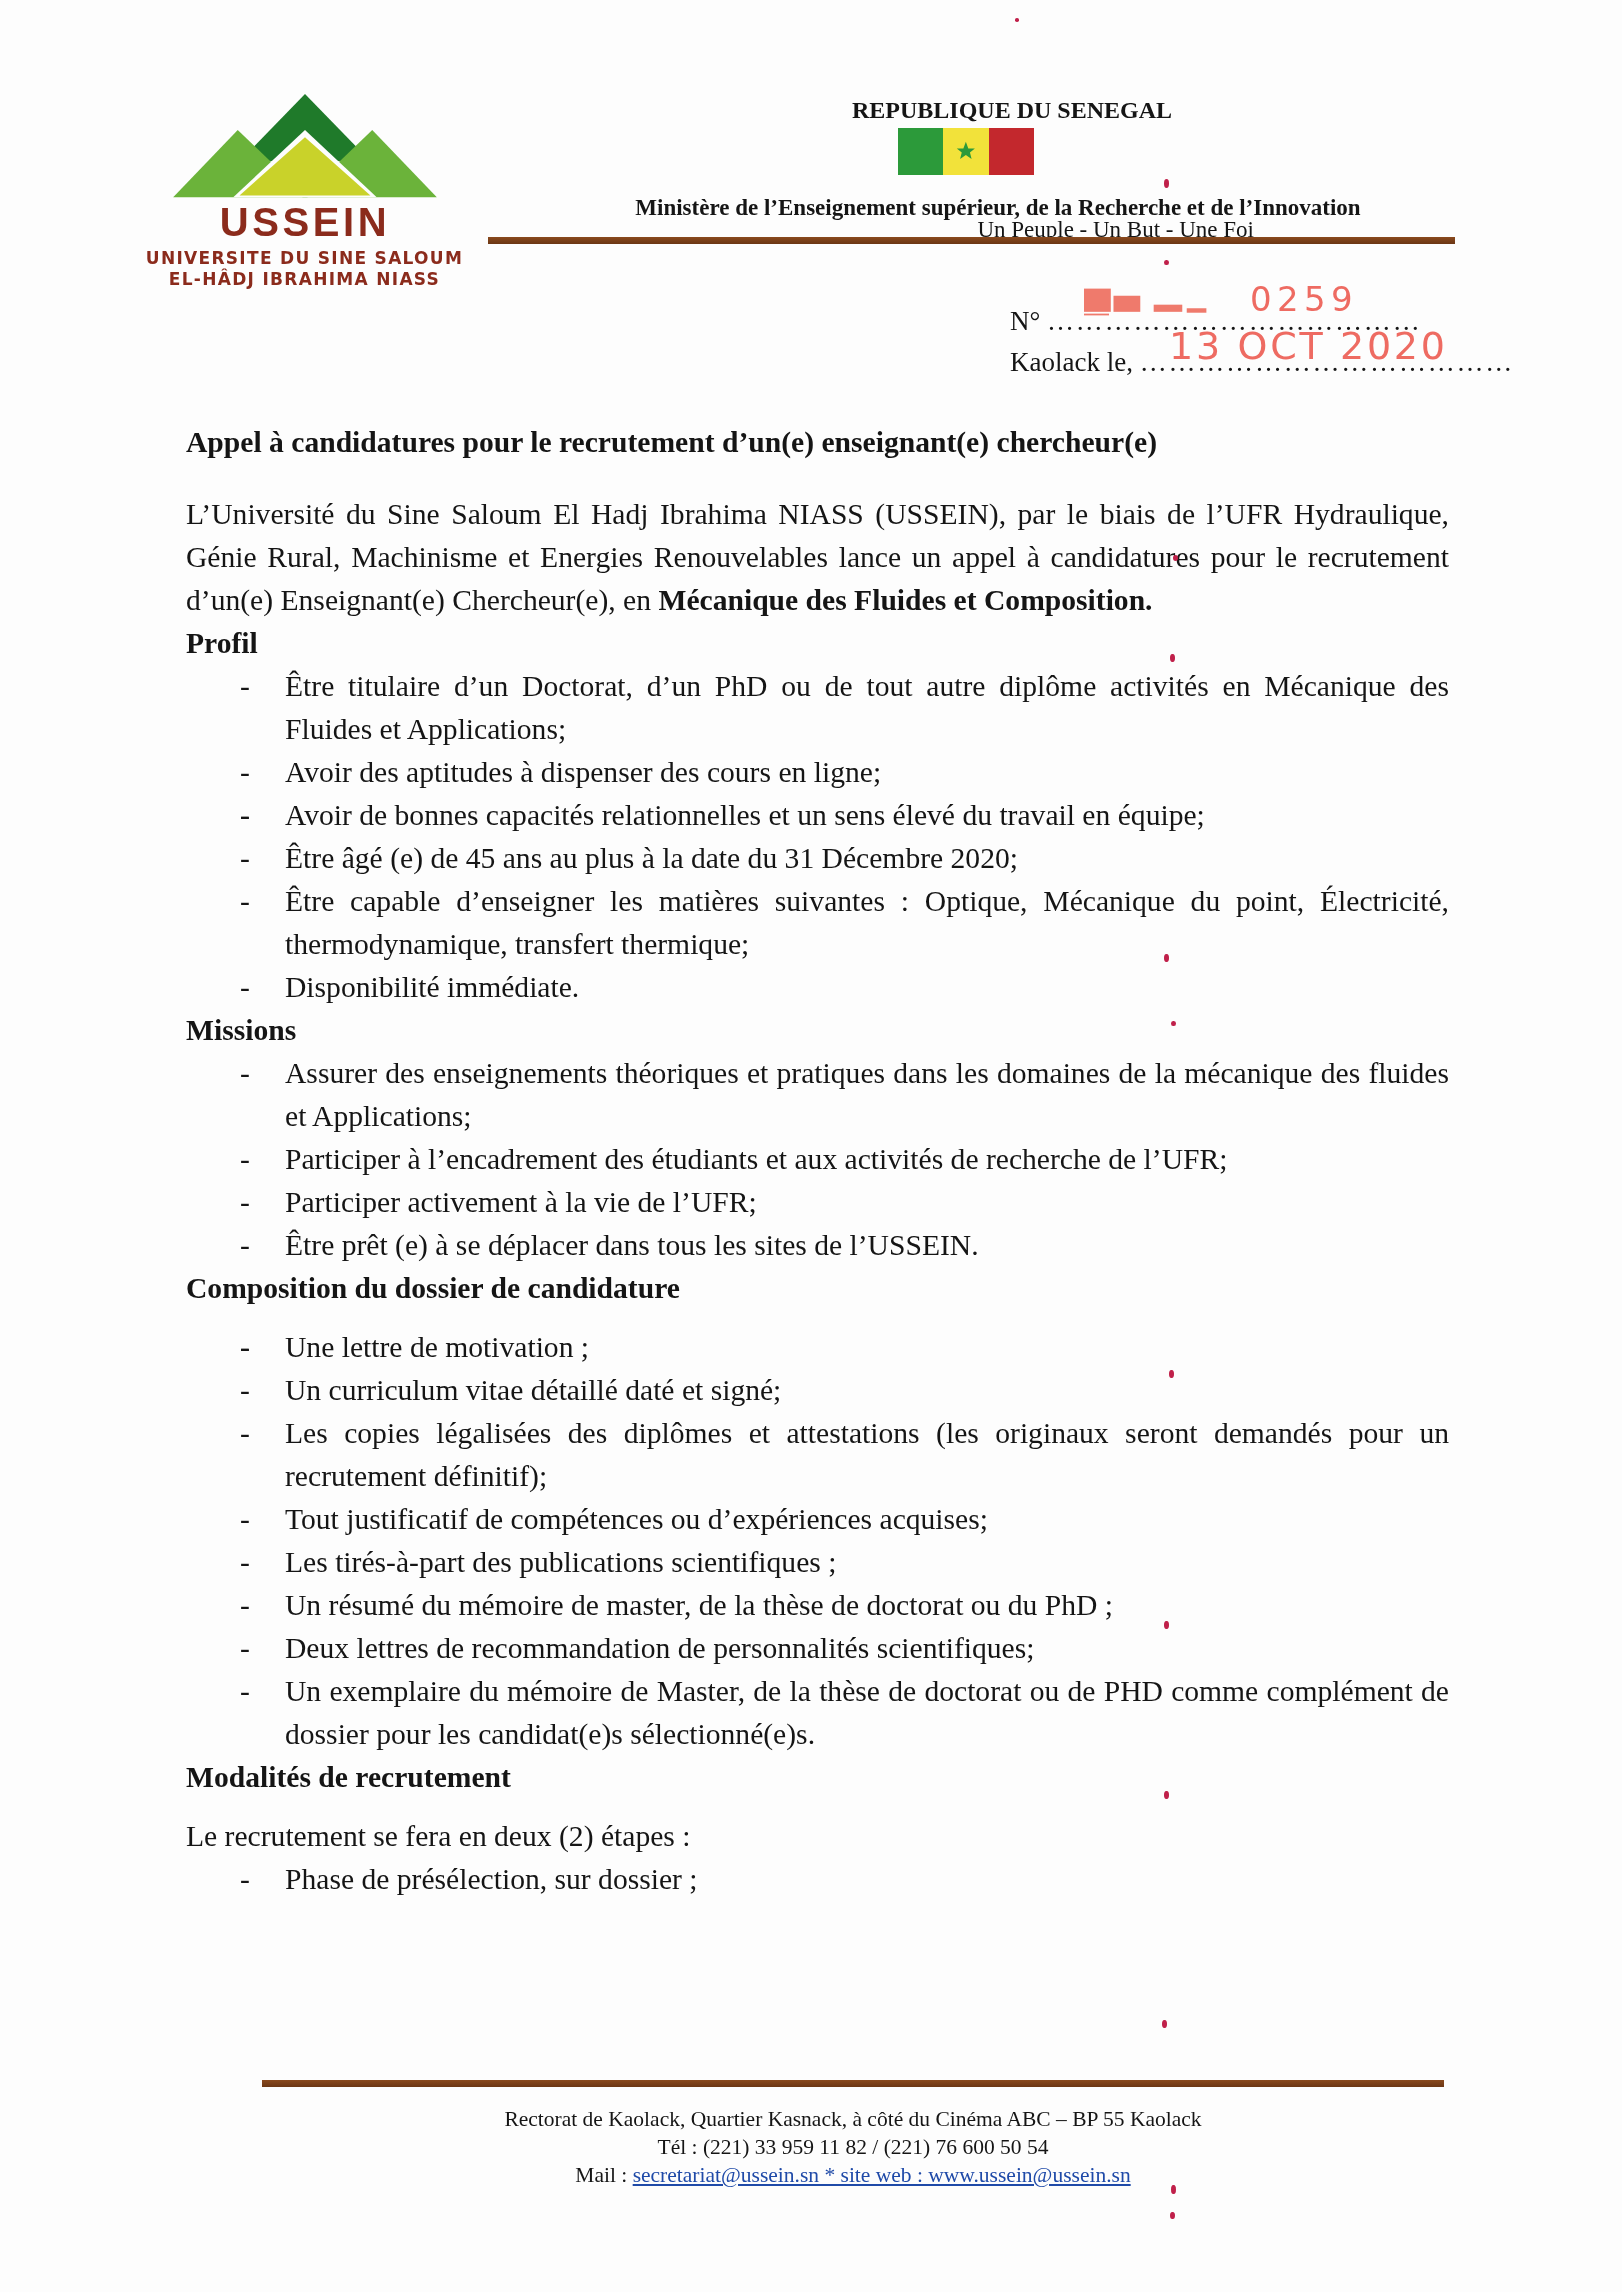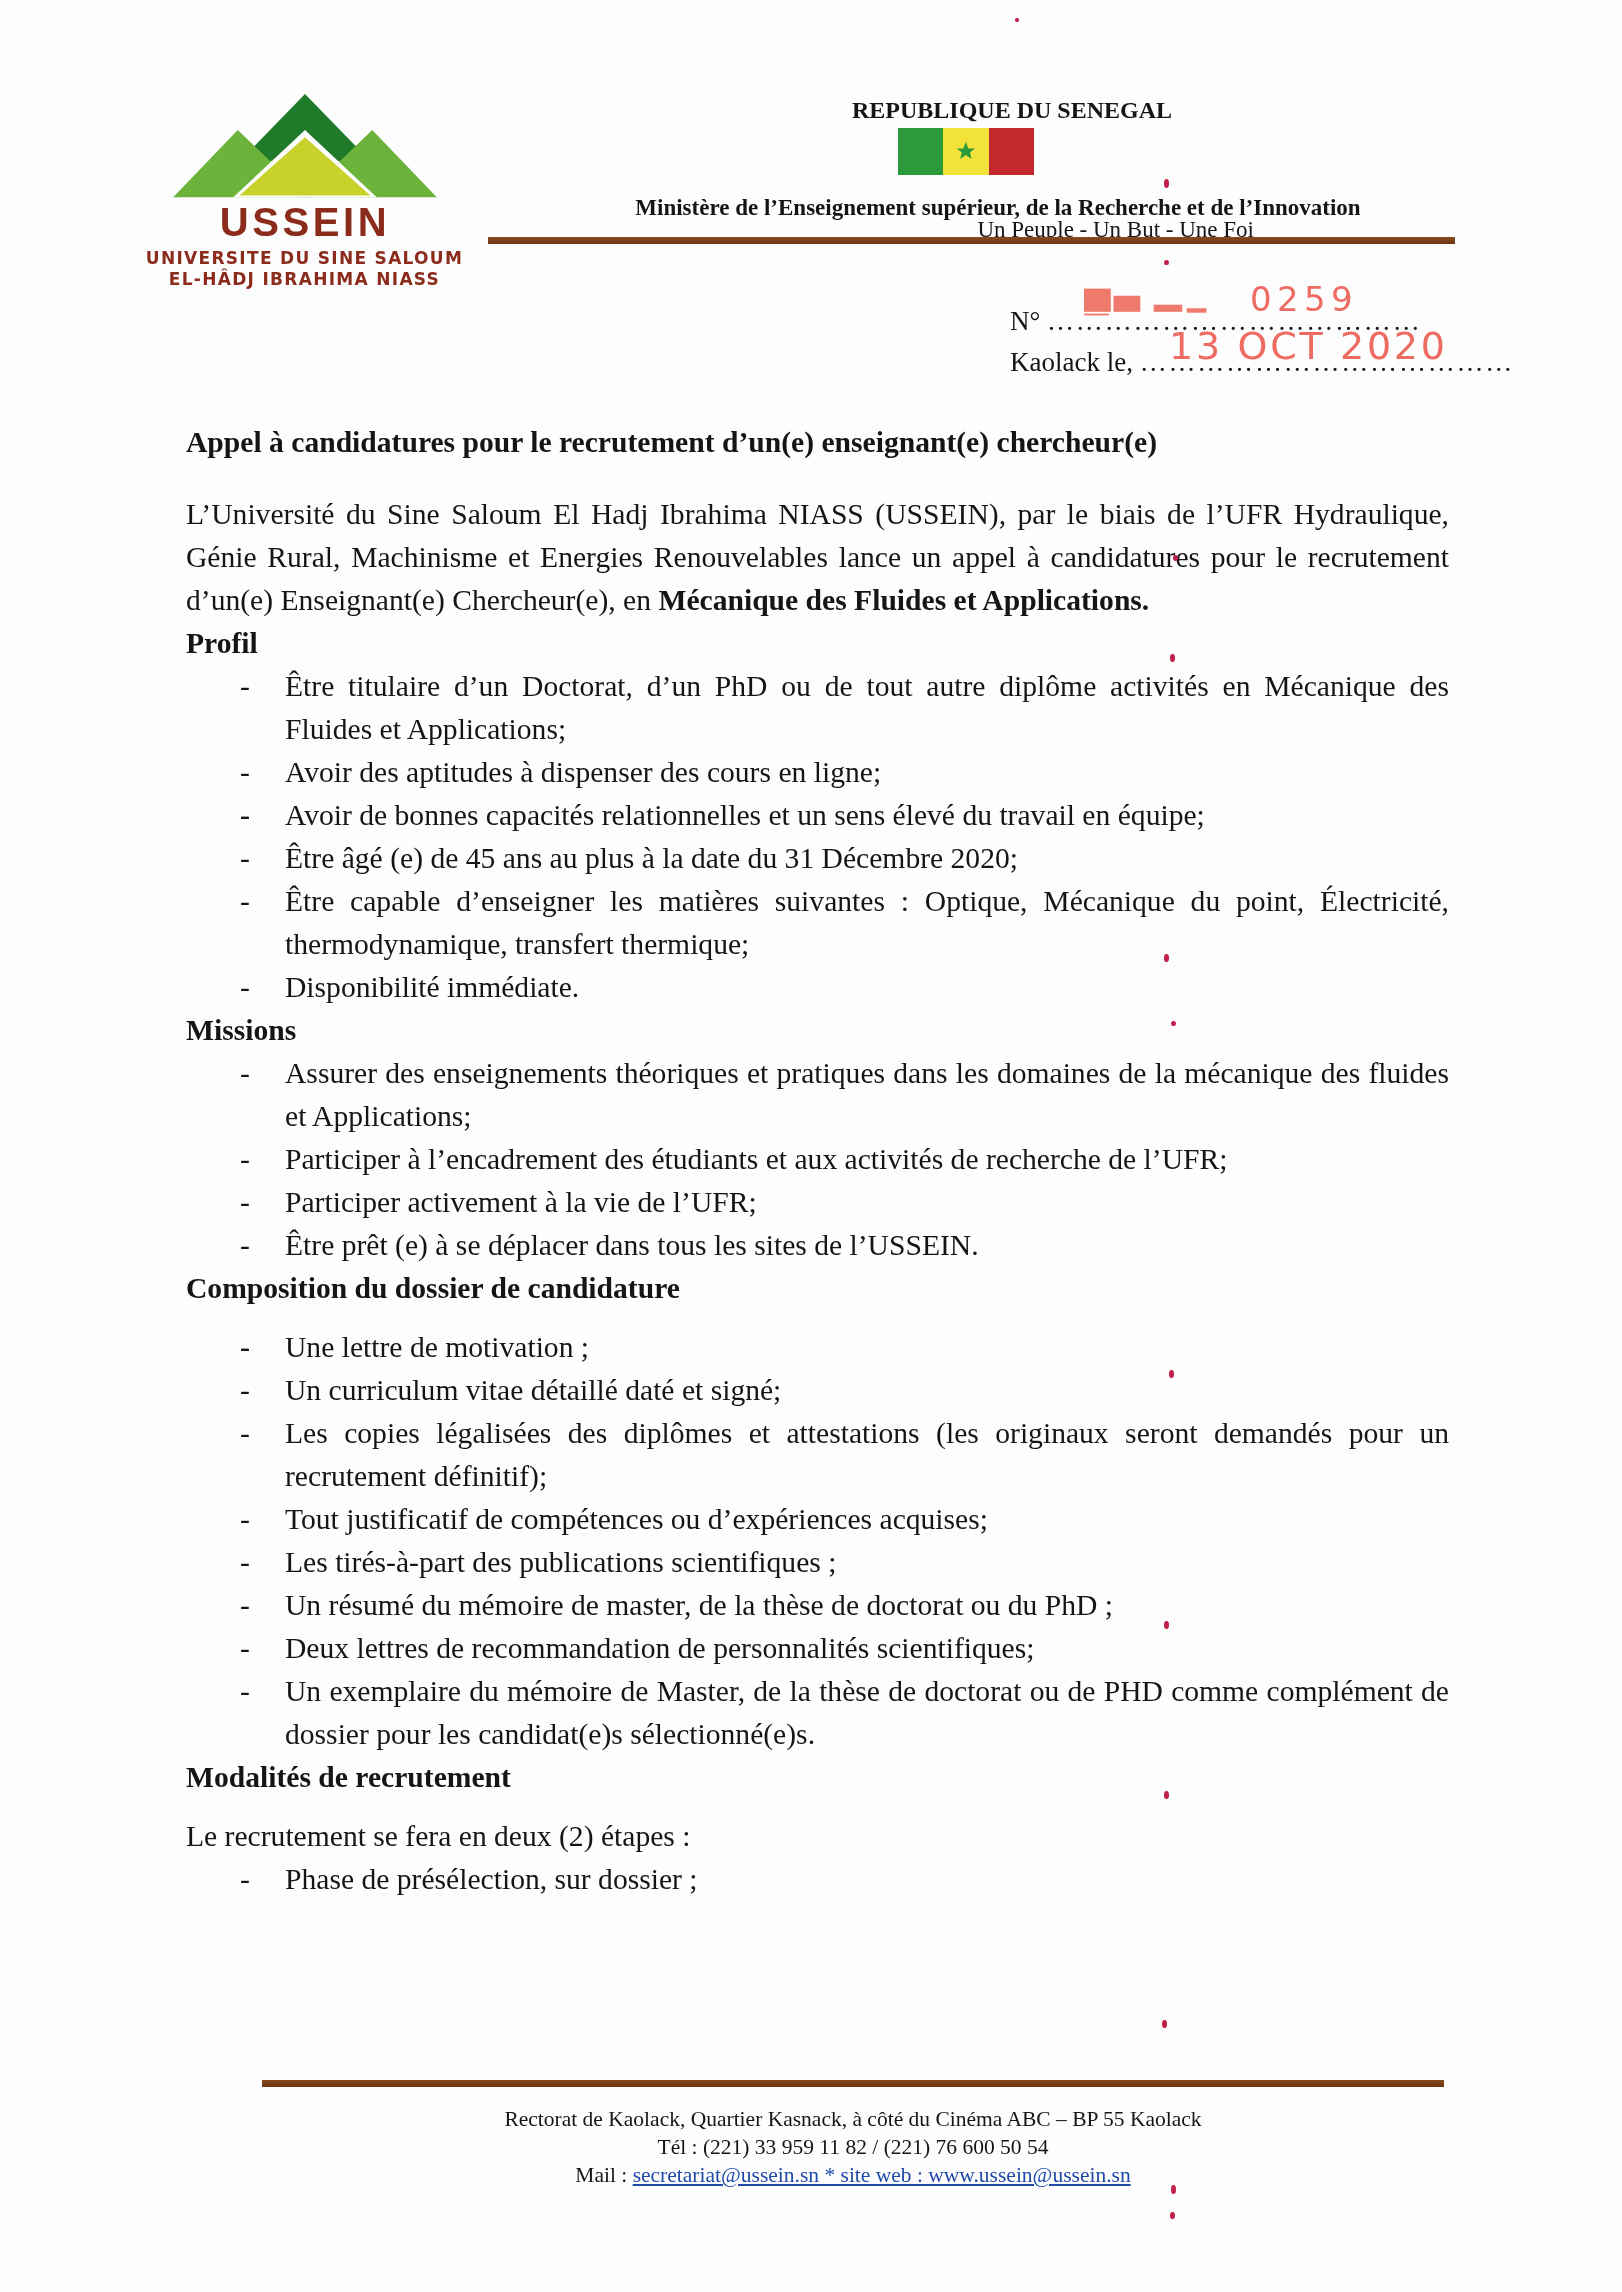--- a/index.html
+++ b/index.html
@@ -100,21 +100,21 @@
 <div class="abs stamp" style="left:1169px; top:324px; font-size:38px; letter-spacing:2.7px;">13 OCT 2020</div>
 <div class="abs ref" style="top:347px;">
   <span>Kaolack le,</span>
   <span class="dots">…………………………………</span>
 </div>
 
 <div id="content" class="abs">
   <div class="title">Appel à candidatures pour le recrutement d’un(e) enseignant(e)  chercheur(e)</div>
 
   <div class="para">
-    <span>L’Université du Sine Saloum El Hadj Ibrahima NIASS (USSEIN), par le biais de l’UFR Hydraulique, Génie Rural, Machinisme et Energies Renouvelables lance un appel à candidatures pour le recrutement d’un(e) Enseignant(e) Chercheur(e), en </span><b>Mécanique des Fluides et Applications.</b>
+    <span>L’Université du Sine Saloum El Hadj Ibrahima NIASS (USSEIN), par le biais de l’UFR Hydraulique, Génie Rural, Machinisme et Energies Renouvelables lance un appel à candidatures pour le recrutement d’un(e) Enseignant(e) Chercheur(e), en </span><b>Mécanique des Fluides et Composition.</b>
   </div>
 
   <div class="heading">Profil</div>
   <ul class="list">
     <li><span class="dash">-</span><span>Être titulaire d’un Doctorat, d’un PhD ou de tout autre diplôme activités  en Mécanique des Fluides et Applications;</span></li>
     <li><span class="dash">-</span><span>Avoir des aptitudes à dispenser des cours en ligne;</span></li>
     <li><span class="dash">-</span></li>
     <li><span class="dash">-</span><span>Avoir de bonnes capacités relationnelles et un sens élevé du travail en équipe;</span></li>
     <li><span class="dash">-</span><span>Être âgé (e) de 45 ans au plus à la date du 31 Décembre 2020;</span></li>
     <li><span class="dash">-</span><span>Être capable d’enseigner les matières suivantes : Optique, Mécanique du point, Électricité,  thermodynamique, transfert thermique;</span></li>

